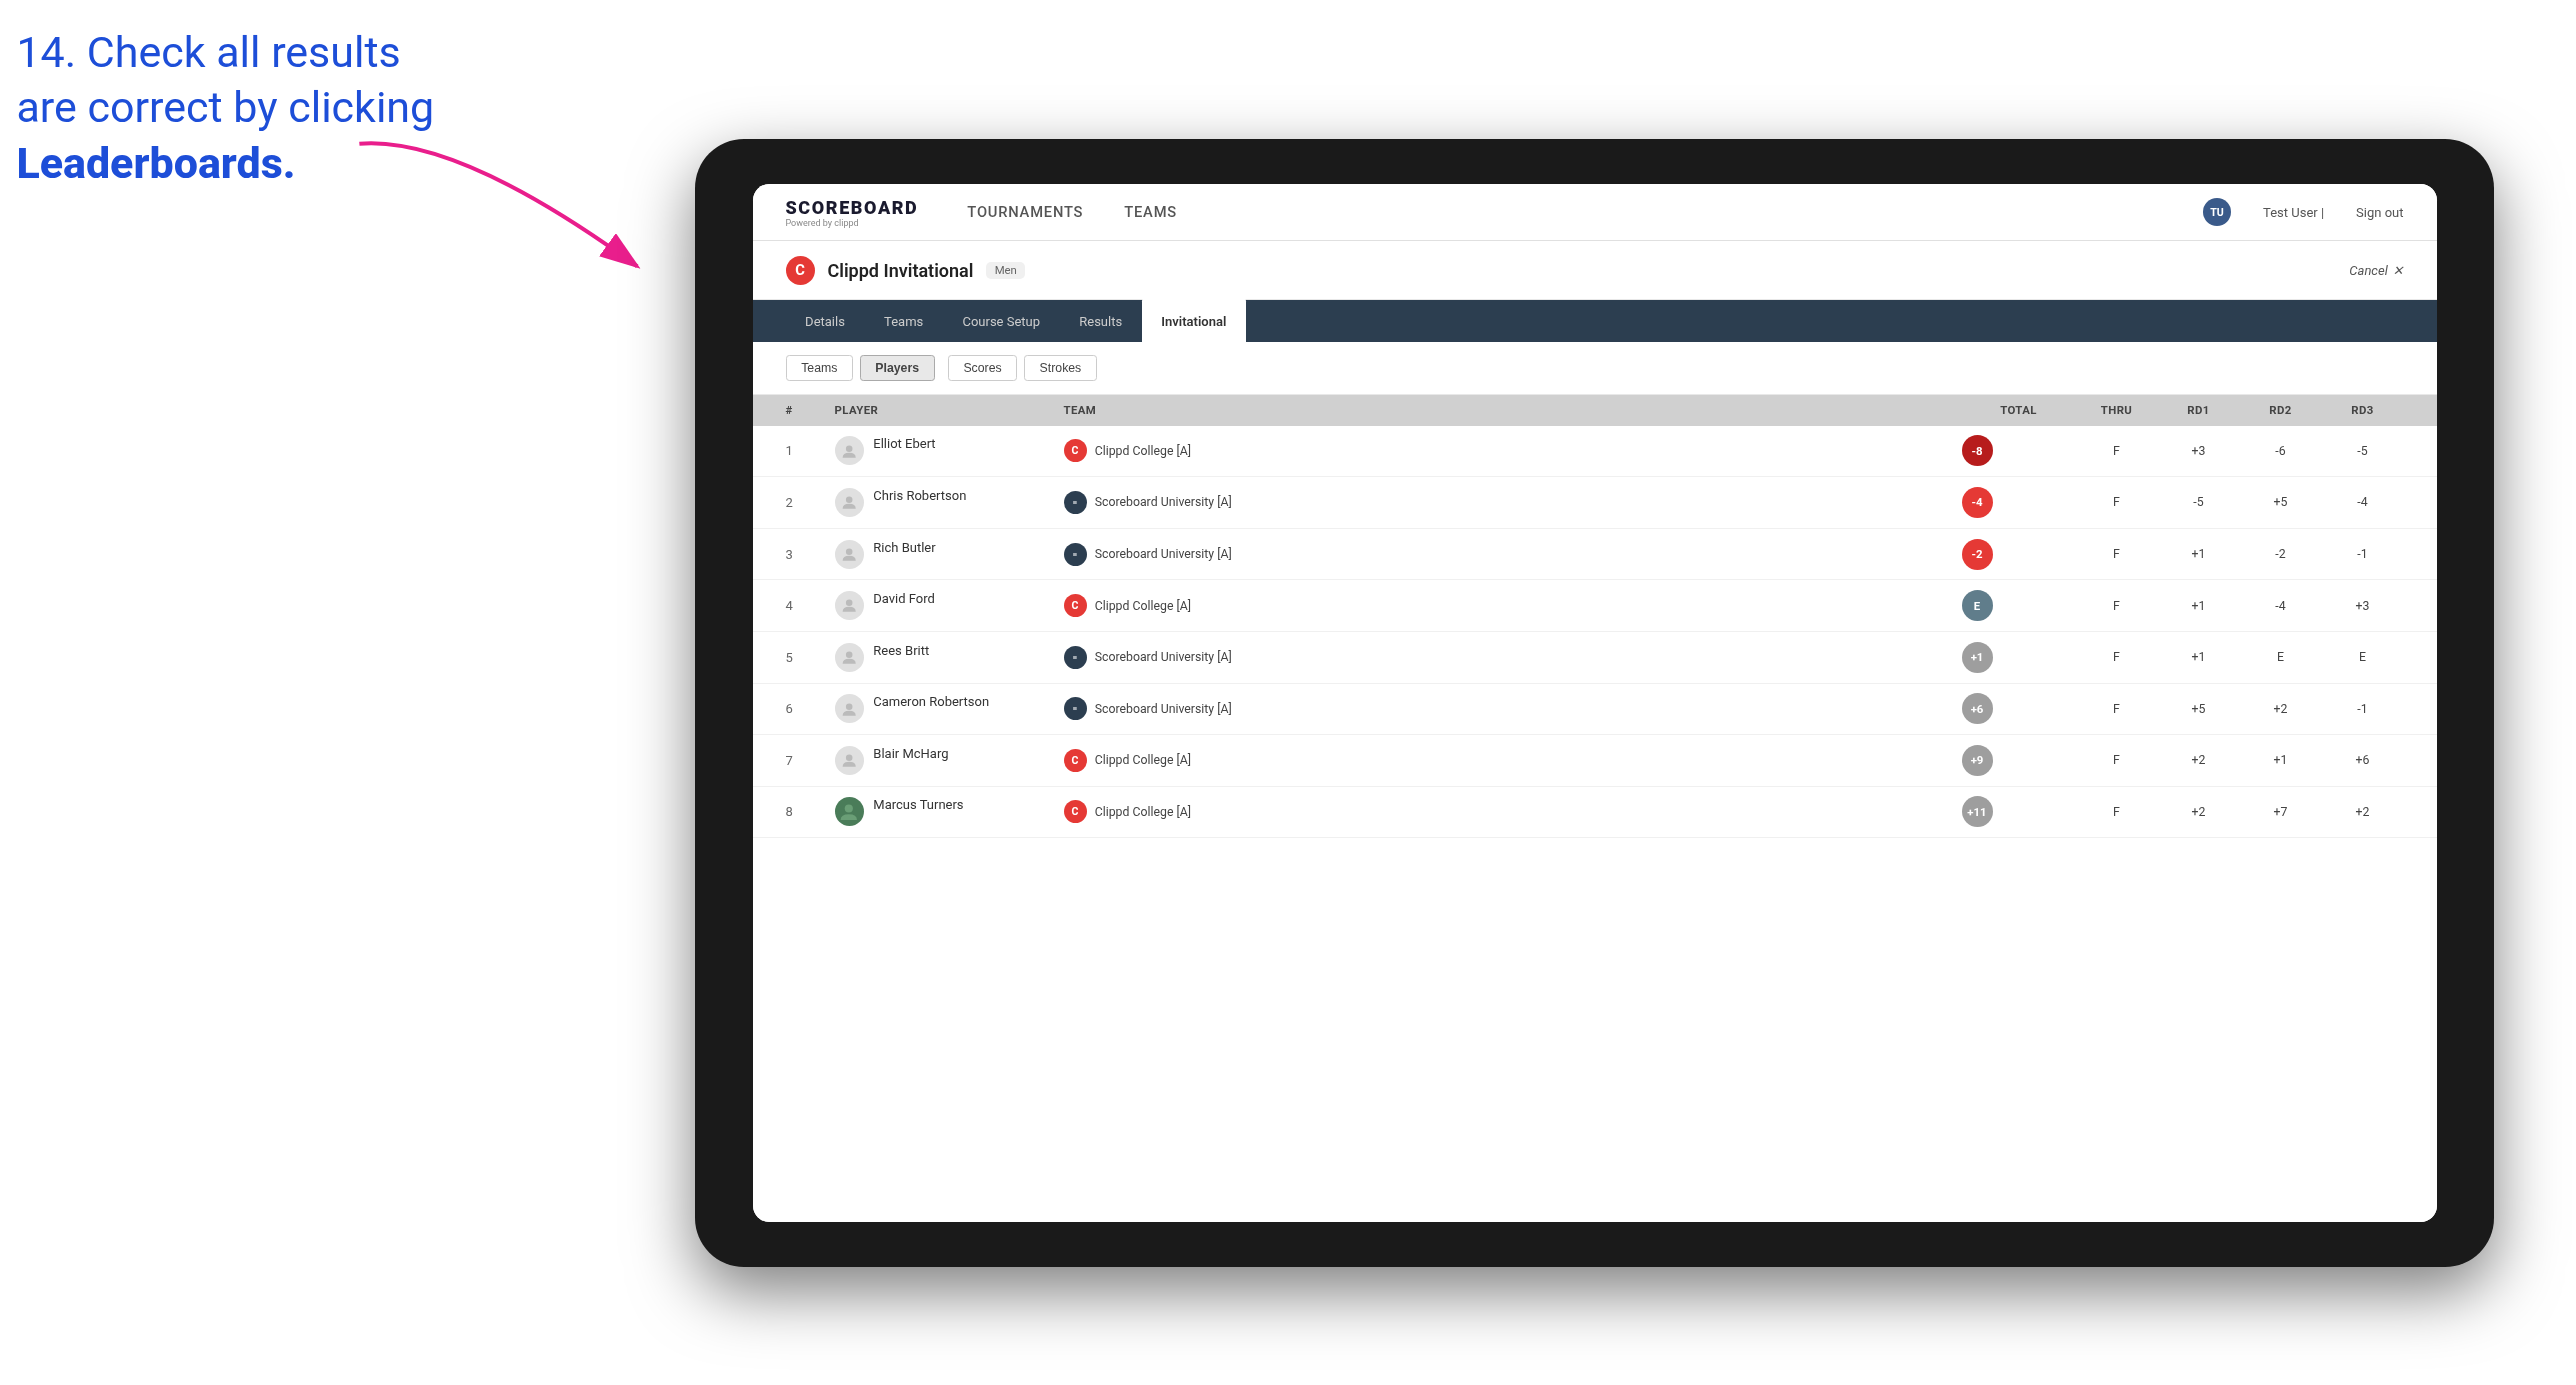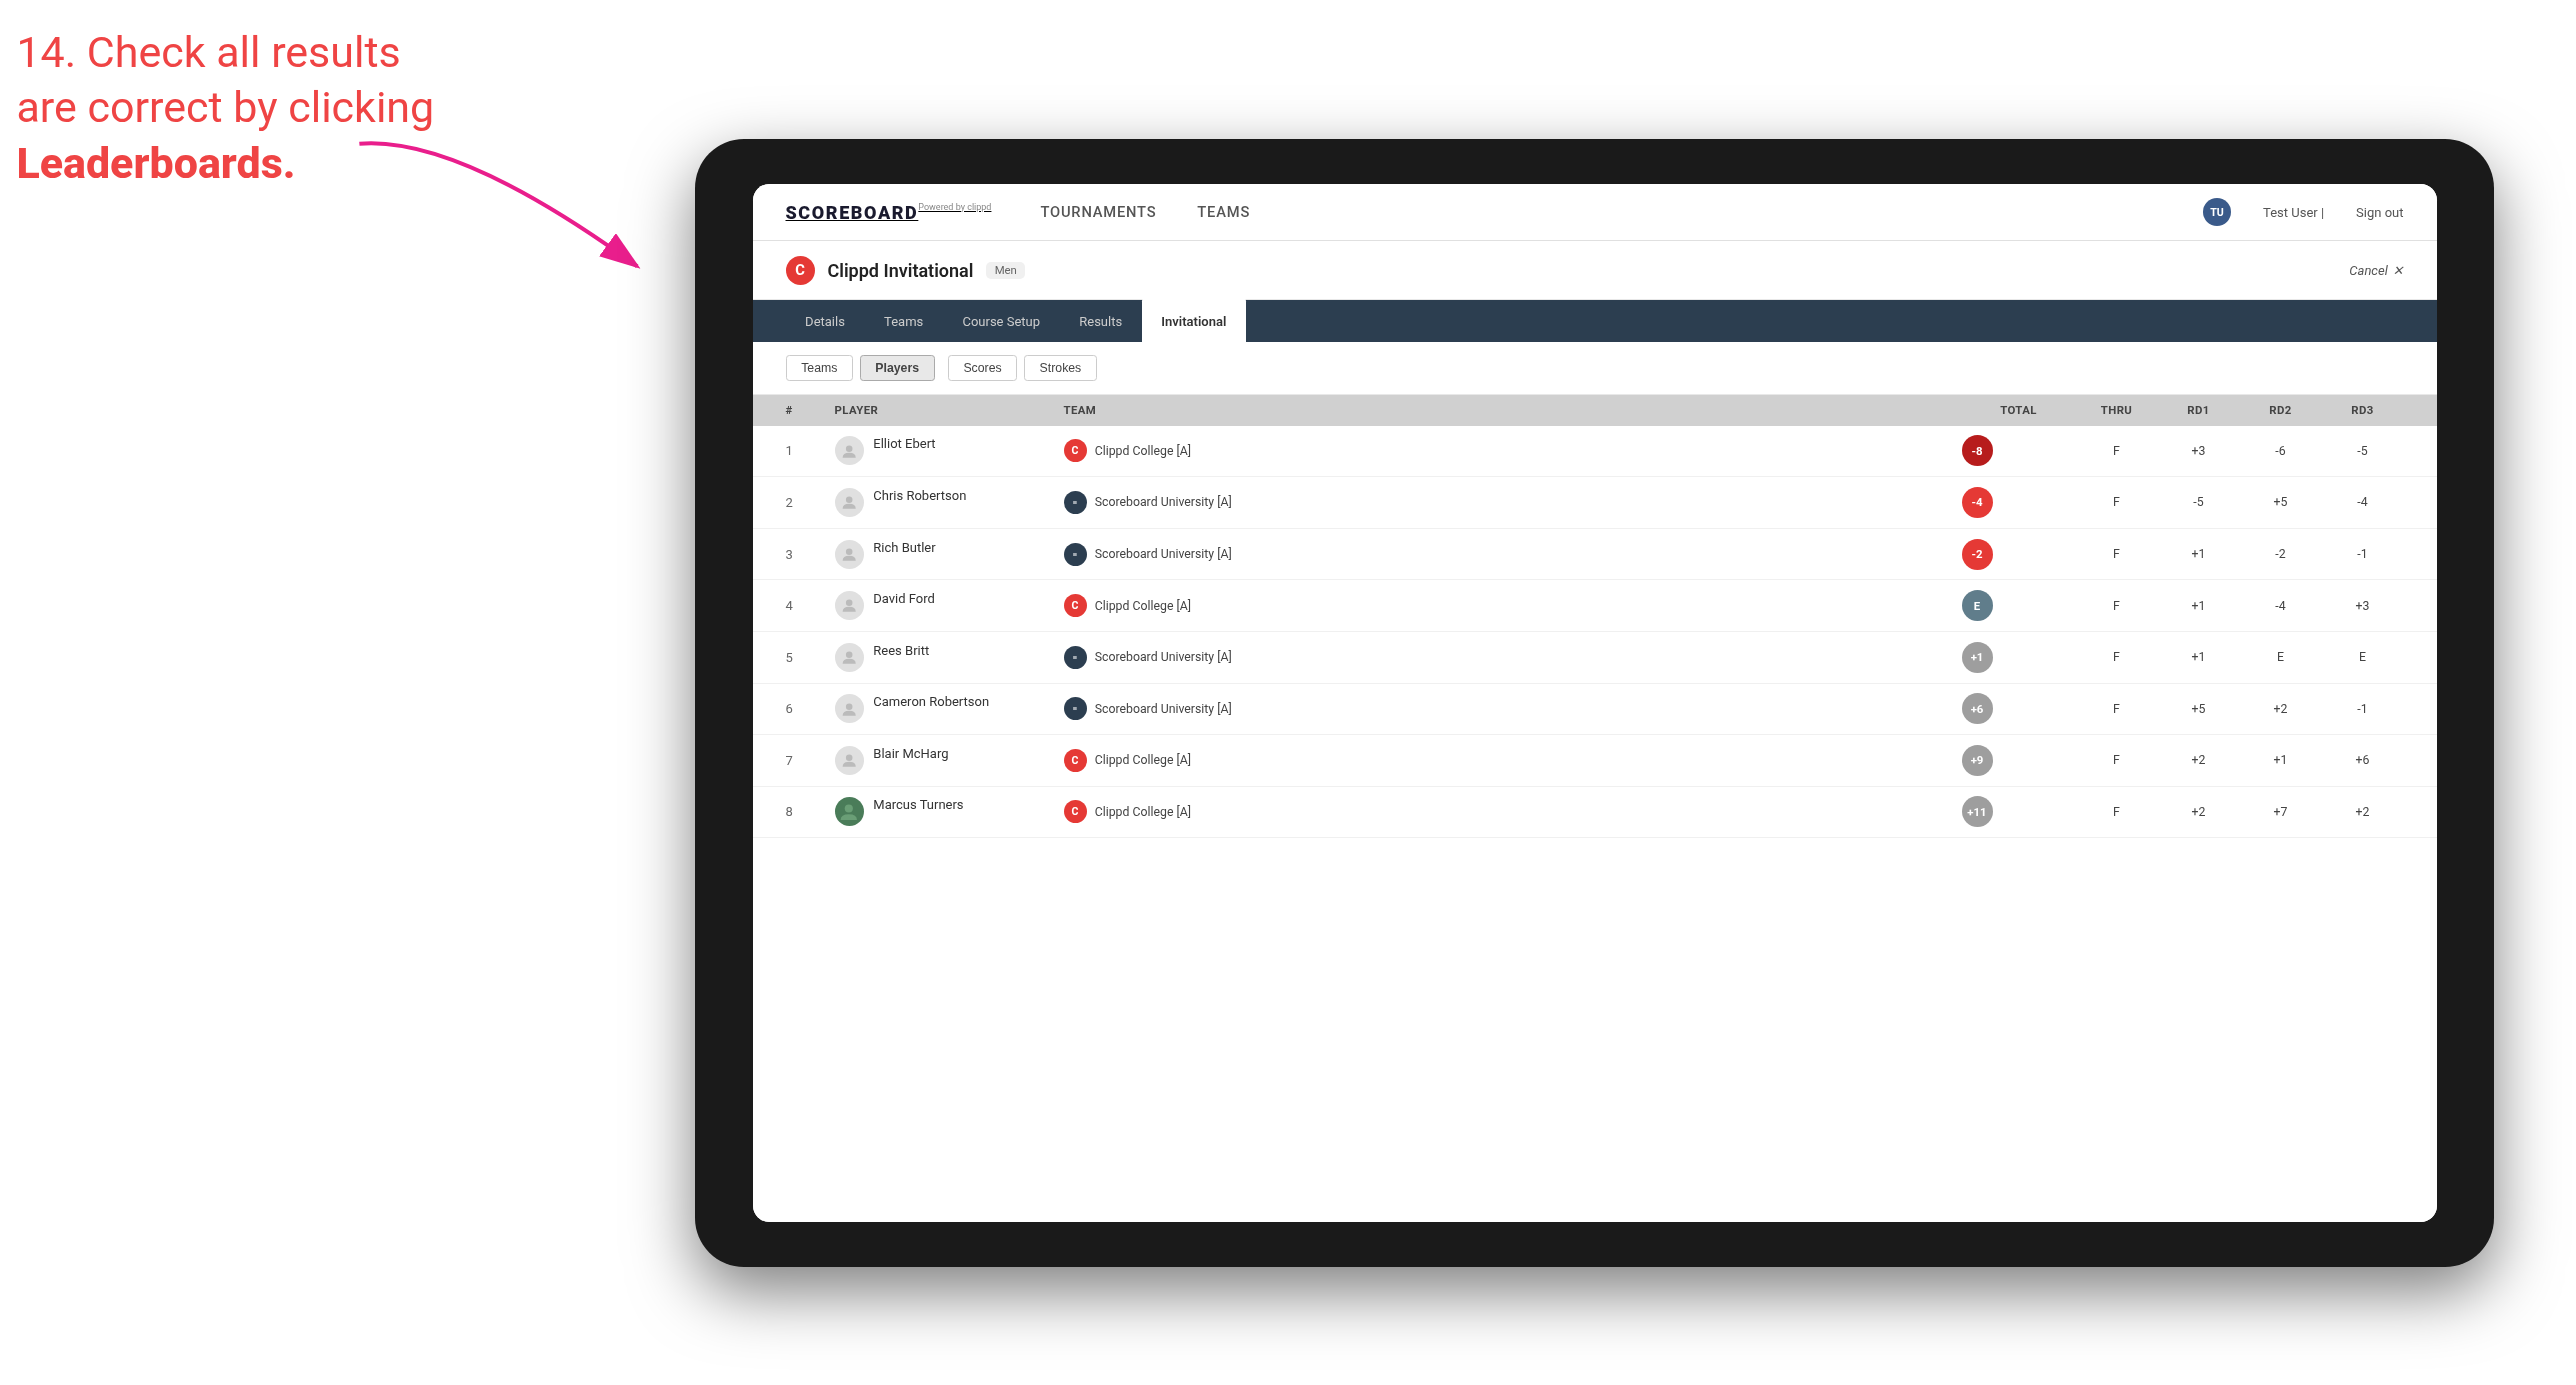--- a/index.html
+++ b/index.html
@@ -12,21 +12,21 @@
       overflow: hidden;
     }
 
     
     .instruction {
       position: absolute;
       top: 24.5px;
       left: 16.4px;
       font-size: 43px;
       line-height: 1.3;
-      color: #ef4444;
+      color: #1d4ed8;
       font-weight: 400;
       max-width: 572px;
     }
     .instruction strong {
       font-weight: 800;
     }
 
     
     .tablet-frame {
       position: absolute;
@@ -58,23 +58,22 @@
       height: 57px;
       display: flex;
       align-items: center;
       padding: 0 33px;
       border-bottom: 0.8px solid #e0e0e0;
       flex-shrink: 0;
     }
 
     .logo-area {
       display: flex;
-      flex-direction: row;
+      flex-direction: column;
       margin-right: 49px;
-      text-decoration: underline;
     }
 
     .logo-text {
       font-size: 18px;
       font-weight: 900;
       letter-spacing: 1.6px;
       color: #1a1a2e;
       text-transform: uppercase;
     }
 

